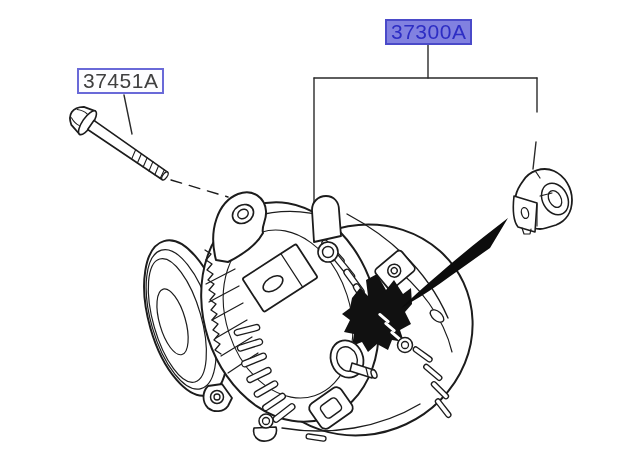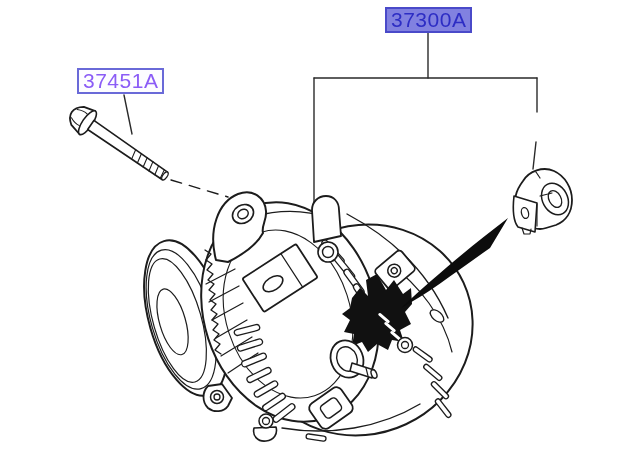--- a/index.html
+++ b/index.html
@@ -6,34 +6,34 @@
   .stage{
     position:relative;width:632px;height:458px;background:#ffffff;
     overflow:hidden;font-family:"Liberation Sans",sans-serif;
   }
   svg{position:absolute;left:0;top:0;}
   .part-label{
     position:absolute;
     font:21px/1.05 "Liberation Sans",sans-serif;
     letter-spacing:.5px;
     padding:0 4px;
-    color:#8b5cf6;
+    color:#404040;
     background:#fdfdff;
     border:2px solid #6a6ad8;
     white-space:nowrap;
     cursor:pointer;
     user-select:none;
   }
   .part-label.selected{
     background:#8181e0;
     border-color:#4a4ac9;
     color:#2d2dc4;
   }
   #label-37451A{left:77px;top:68px;}
-  #label-37300A{left:385px;top:7px;}
+  #label-37300A{left:385px;top:19px;}
   #label-37368E{left:492px;top:112px;}
 </style>
 </head>
 <body>
 
 <div class="stage">
 
   <svg width="632" height="458" viewBox="0 0 632 458">
 
     <g stroke="#2a2a2a" stroke-width="1.4" fill="none" stroke-linecap="round">

